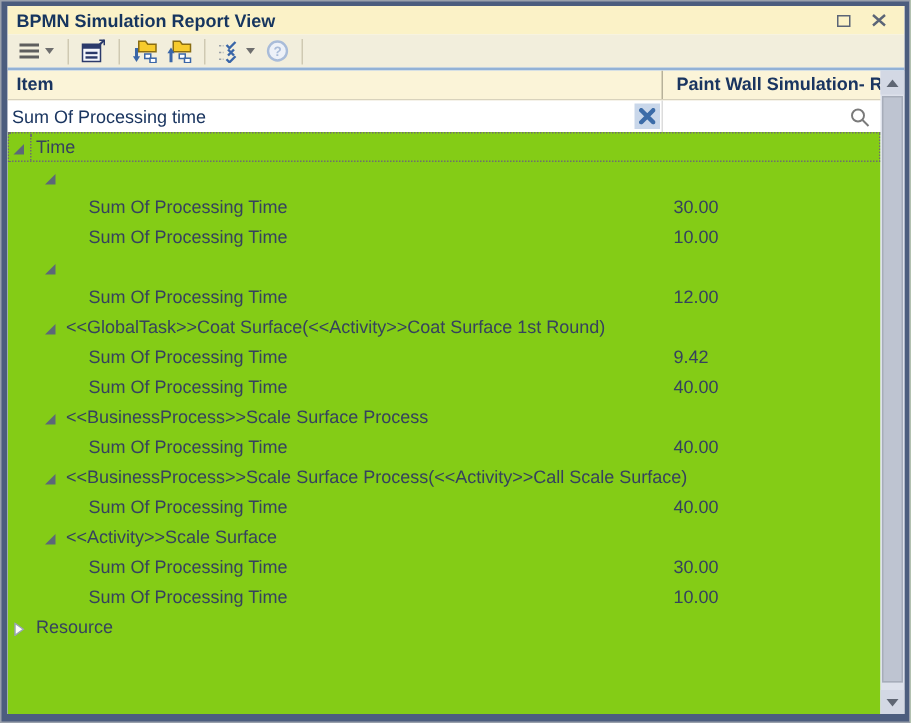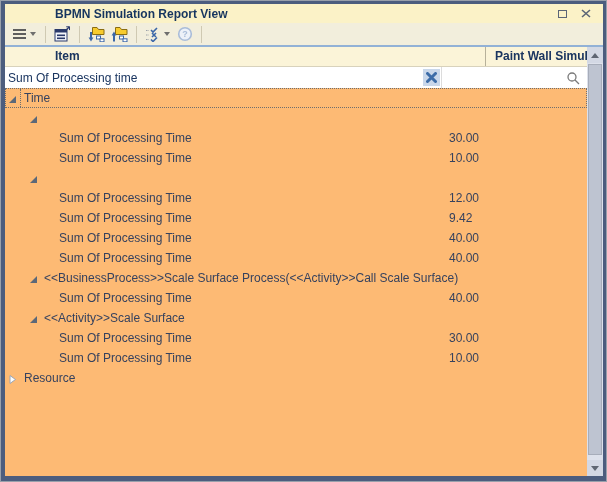--- a/index.html
+++ b/index.html
@@ -13,21 +13,21 @@
   .client {
     position:absolute; top:3px; left:4px; right:3px; bottom:5px;
     background:#ffffff; display:flex; flex-direction:column; overflow:hidden;
   }
 
   
   .titlebar {
     height:19px; background:#FBF2C7; display:flex; align-items:center;
     padding:0 6px; flex:0 0 auto;
   }
-  .title { font-size:12px; font-weight:bold; color:#16355F; white-space:nowrap;margin-left:44px; }
+  .title { font-size:12px; font-weight:bold; color:#16355F; white-space:nowrap; }
   .title-controls { margin-left:auto; display:flex; align-items:center; gap:10px; padding-right:4px; }
   .tbtn { width:14px; height:13px; display:flex; align-items:center; justify-content:center; cursor:default; }
   .maxbox { width:9px; height:8px; border:1px solid #5B6577; background:transparent; }
 
   
   .toolbar {
     height:22px; background:#F2EEDC; display:flex; align-items:center;
     padding-left:5px; flex:0 0 auto;
   }
   .toolbtn { height:20px; padding:0 2px; display:flex; align-items:center; justify-content:center; margin:0 1px; }
@@ -37,40 +37,40 @@
   .hamburger i { display:block; width:13px; height:2px; background:#5E5E5E; }
 
   
   .blueline { height:2px; background:#92B1D6; flex:0 0 auto; }
 
   
   .bodyarea { position:relative; flex:1 1 auto; overflow:hidden; }
 
   .hdr {
     position:absolute; top:0; left:0; right:16px; height:20px;
-    background:#FBF4D8; border-bottom:1px solid #D8D2BC; display:flex;padding-left:44px;
+    background:#FBF4D8; border-bottom:1px solid #D8D2BC; display:flex;
   }
   .hdr-cell { font-size:12px; font-weight:bold; color:#1A3560; line-height:19px; white-space:nowrap; overflow:hidden; }
   .hdr-item { width:436px; padding-left:6px; }
   .hdr-result { flex:1; border-left:1px solid #B7B19A; padding-left:9px; }
 
   .filterrow {
     position:absolute; top:20px; left:0; right:16px; height:21px;
     background:#ffffff; display:flex;
   }
   .filter-cell1 { width:436px; display:flex; align-items:center; padding-left:3px; }
   .filter-text { font-size:12px; color:#1A3560; white-space:nowrap; }
   .clear-btn {
     margin-left:auto; width:17px; height:17px; background:#C9D7EA;
     display:flex; align-items:center; justify-content:center; margin-right:1px;
   }
   .filter-cell2 { flex:1; border-left:1px solid #DCDCDC; display:flex; align-items:center; justify-content:flex-end; padding-right:7px; }
 
   
-  .grid { position:absolute; top:41px; left:0; right:16px; bottom:0; overflow:hidden; background:#fdba74; }
+  .grid { position:absolute; top:41px; left:0; right:16px; bottom:0; overflow:hidden; background:#84cc16; }
   .row { position:relative; height:20px; font-size:12px; color:#36425E; }
   .row .tri { position:absolute; top:5px; width:9px; height:9px; }
   .row.group .tri { left:3px; }
   .row.node  .tri { left:24px; }
   .row .lab { position:absolute; top:3px; white-space:nowrap; }
   .row.group .lab { left:19px; }
   .row.node  .lab { left:39px; }
   .row.leaf  .lab { left:54px; }
   .row .val { position:absolute; left:444px; top:3px; white-space:nowrap; }
   .row.selected { outline:1px dotted #6E6E6E; outline-offset:-1px; }
@@ -230,27 +230,39 @@
           </div>
           <div class="row node">
             <span class="tri"><svg width="9" height="9" viewBox="0 0 9 9">
                 <polygon points="8,1 8,8 1,8" fill="#5C6878"></polygon>
               </svg></span>
           </div>
           <div class="row leaf">
             <span class="lab">Sum Of Processing Time</span>
             <span class="val">12.00</span>
           </div>
+          <div class="row node">
+            <span class="tri"><svg width="9" height="9" viewBox="0 0 9 9">
+                <polygon points="8,1 8,8 1,8" fill="#5C6878"></polygon>
+              </svg></span>
+            <span class="lab">&lt;&lt;GlobalTask&gt;&gt;Coat Surface(&lt;&lt;Activity&gt;&gt;Coat Surface 1st Round)</span>
+          </div>
           <div class="row leaf">
             <span class="lab">Sum Of Processing Time</span>
             <span class="val">9.42</span>
           </div>
           <div class="row leaf">
             <span class="lab">Sum Of Processing Time</span>
             <span class="val">40.00</span>
+          </div>
+          <div class="row node">
+            <span class="tri"><svg width="9" height="9" viewBox="0 0 9 9">
+                <polygon points="8,1 8,8 1,8" fill="#5C6878"></polygon>
+              </svg></span>
+            <span class="lab">&lt;&lt;BusinessProcess&gt;&gt;Scale Surface Process</span>
           </div>
           <div class="row leaf">
             <span class="lab">Sum Of Processing Time</span>
             <span class="val">40.00</span>
           </div>
           <div class="row node">
             <span class="tri"><svg width="9" height="9" viewBox="0 0 9 9">
                 <polygon points="8,1 8,8 1,8" fill="#5C6878"></polygon>
               </svg></span>
             <span class="lab">&lt;&lt;BusinessProcess&gt;&gt;Scale Surface Process(&lt;&lt;Activity&gt;&gt;Call Scale Surface)</span>

